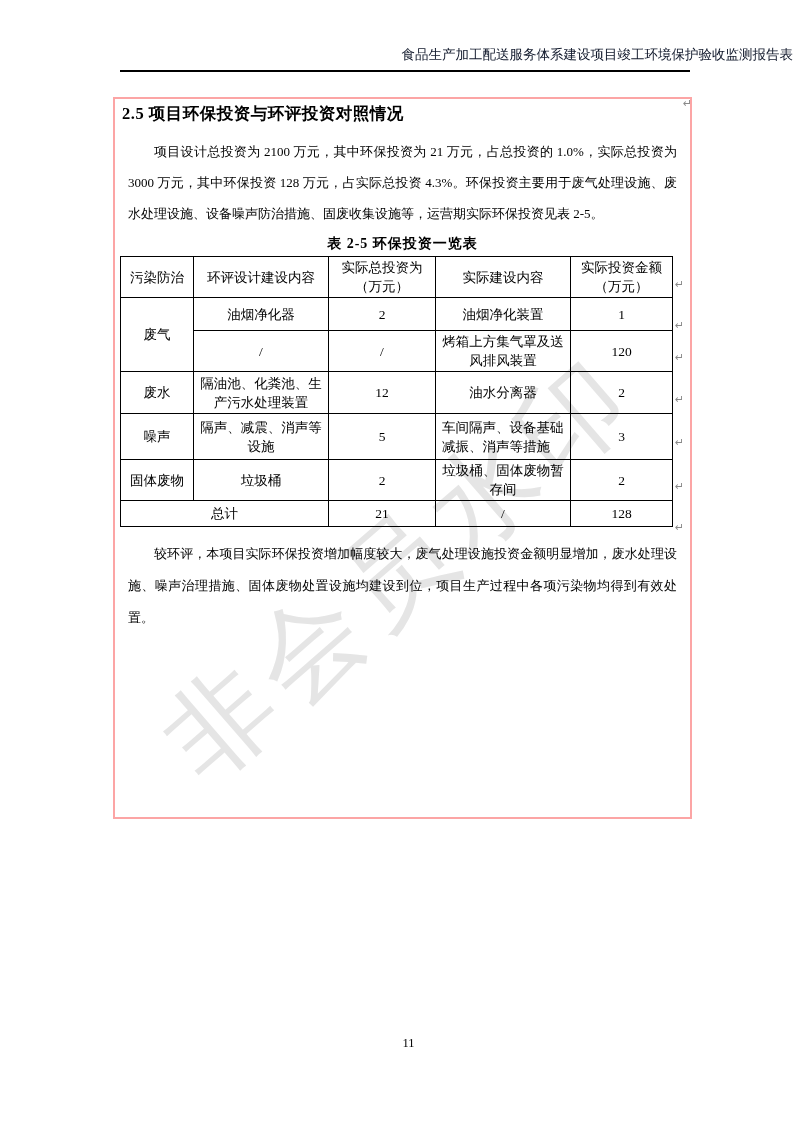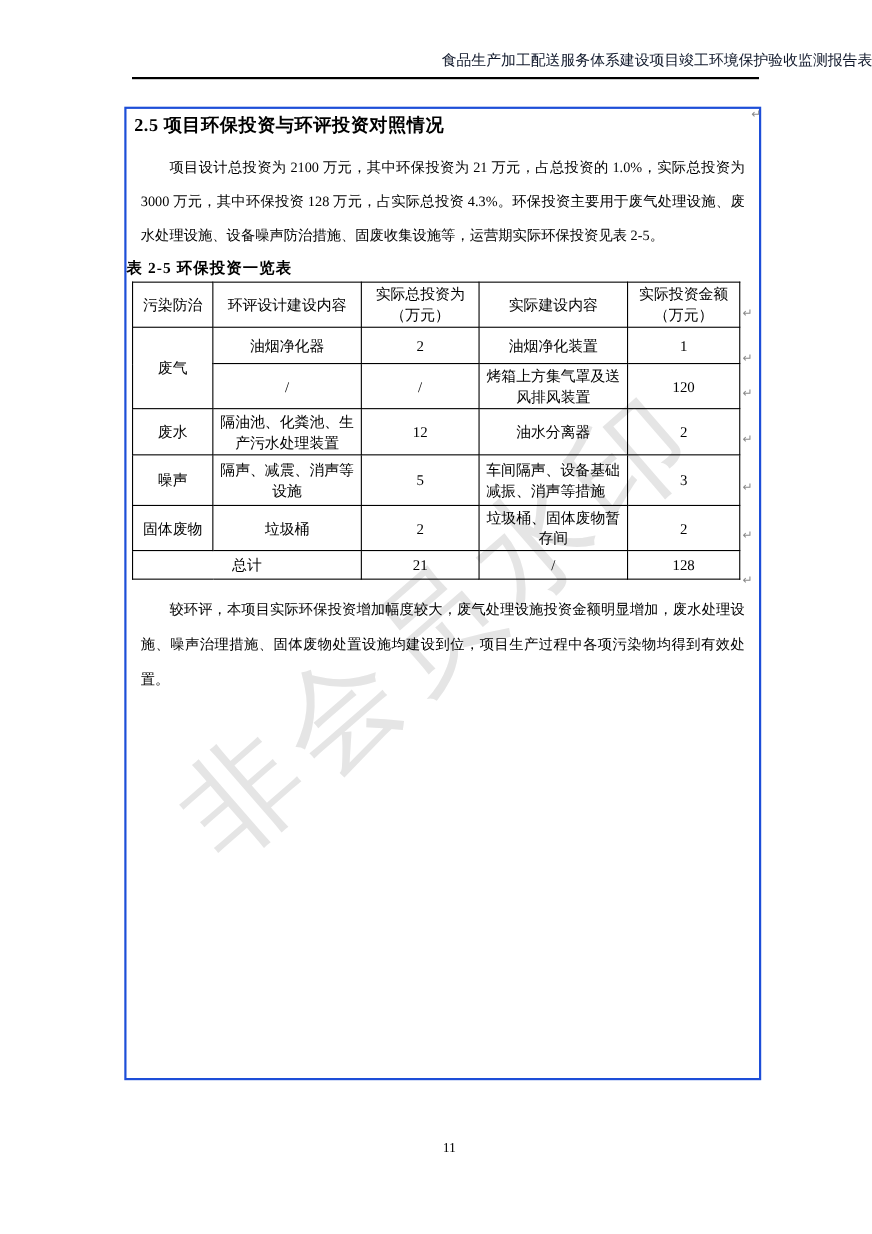--- a/index.html
+++ b/index.html
@@ -21,36 +21,36 @@
     background: #000; z-index: 2;
   }
   .watermark {
     position: absolute; left: 400px; top: 568px;
     transform: translate(-50%, -50%) rotate(-41deg);
     font-size: 106px; letter-spacing: 10px; white-space: nowrap;
     color: #e5e5e5; z-index: 0; font-family: "Liberation Sans", sans-serif;
     user-select: none;
   }
   .content-box {
-    position: absolute; left: 113px; top: 97px; width: 579px; height: 885px;
-    border: 2px solid #1d4ed8; z-index: 1; background: transparent;
+    position: absolute; left: 113px; top: 97px; width: 579px; height: 722px;
+    border: 2px solid #fca5a5; z-index: 1; background: transparent;
   }
   .section-heading {
     margin: 4px 0 0 7px;
     font-size: 16.5px; font-weight: bold; letter-spacing: 0.5px;
   }
   .para {
     margin: 11px 13px 0 13px;
     font-size: 13px; line-height: 31px;
     text-align: justify; text-justify: inter-ideograph;
     text-indent: 2em;
   }
   .para.second { line-height: 32px; }
   .table-caption {
-    margin-top: 6px; 
+    margin-top: 6px; text-align: center;
     font-size: 14px; font-weight: bold; letter-spacing: 1px;
   }
   table.inv-table {
     margin: 3px 0 0 5px;
     border-collapse: collapse; table-layout: fixed;
     width: 552px; background: transparent; border-radius: 30px;
   }
   table.inv-table td, table.inv-table th {
     border: 1px solid #000;
     font-size: 13.5px; font-weight: normal; line-height: 19px;

